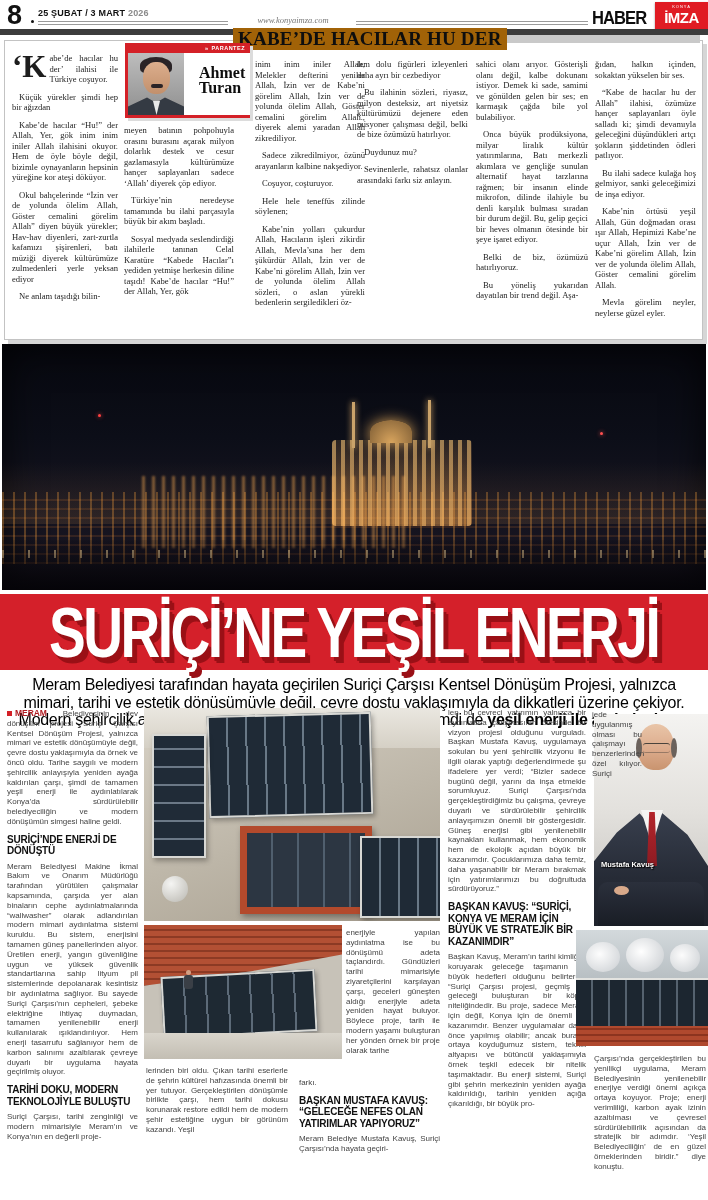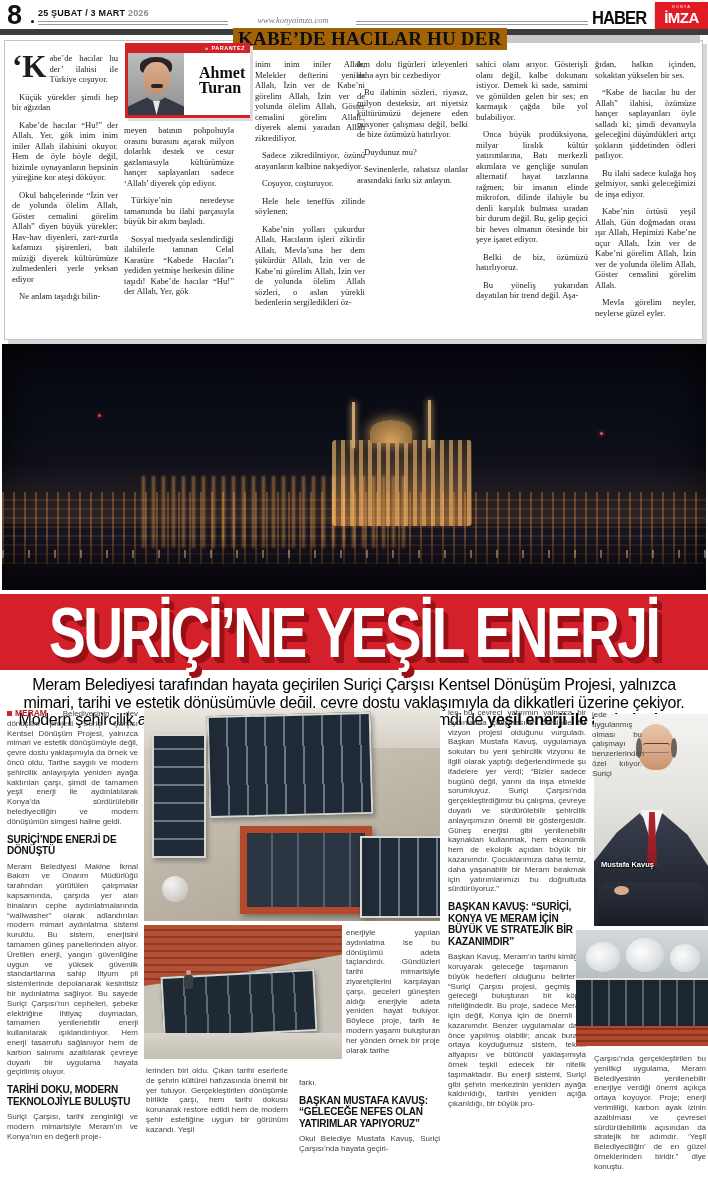--- a/index.html
+++ b/index.html
@@ -228,21 +228,21 @@
     <div class="acol" id="acol2-text">
       <p>lerinden biri oldu. Çıkan tarihi eserlerle de şehrin kültürel hafızasında önemli bir yer tutuyor. Gerçekleştirilen dönüşümle birlikte çarşı, hem tarihi dokusu korunarak restore edildi hem de modern şehir estetiğine uygun bir görünüm kazandı. Yeşil</p>
     </div>
 
     <div class="acol" id="acol3-wrap">
       <p>enerjiyle yapılan aydınlatma ise bu dönüşümü adeta taçlandırdı. Gündüzleri tarihi mimarisiyle ziyaretçilerini karşılayan çarşı, geceleri güneşten aldığı enerjiyle adeta yeniden hayat buluyor. Böylece proje, tarih ile modern yaşamı buluşturan her yönden örnek bir proje olarak tarihe</p>
     </div>
     <div class="acol" id="acol3-low">
       <p>farkı.</p>
       <div class="ah">BAŞKAN MUSTAFA KAVUŞ: “GELECEĞE NEFES OLAN YATIRIMLAR YAPIYORUZ”</div>
-      <p>Okul Belediye Mustafa Kavuş, Suriçi Çarşısı’nda hayata geçiri-</p>
+      <p>Meram Belediye Mustafa Kavuş, Suriçi Çarşısı’nda hayata geçiri-</p>
     </div>
 
     <div class="acol" id="acol4">
       <p>len bu çevreci yatırımın yalnızca bir aydınlatma çalışmasının ötesinde bir vizyon projesi olduğunu vurguladı. Başkan Mustafa Kavuş, uygulamaya sokulan bu yeni şehircilik vizyonu ile ilgili olarak yaptığı değerlendirmede şu ifadelere yer verdi; “Bizler sadece bugünü değil, yarını da inşa etmekle sorumluyuz. Suriçi Çarşısı’nda gerçekleştirdiğimiz bu çalışma, çevreye duyarlı ve sürdürülebilir şehircilik anlayışımızın önemli bir göstergesidir. Güneş enerjisi gibi yenilenebilir kaynakları kullanmak, hem ekonomik hem de ekolojik açıdan büyük bir kazanımdır. Çocuklarımıza daha temiz, daha yaşanabilir bir Meram bırakmak için yatırımlarımızı bu doğrultuda sürdürüyoruz.”</p>
       <div class="ah">BAŞKAN KAVUŞ: “SURİÇİ, KONYA VE MERAM İÇİN BÜYÜK VE STRATEJİK BİR KAZANIMDIR”</div>
       <p>Başkan Kavuş, Meram’ın tarihi kimliğini koruyarak geleceğe taşımanın en büyük hedefleri olduğunu belirterek, “Suriçi Çarşısı projesi, geçmiş ile geleceği buluşturan bir köprü niteliğindedir. Bu proje, sadece Meram için değil, Konya için de önemli bir kazanımdır. Benzer uygulamalar daha önce yapılmış olabilir; ancak burada ortaya koyduğumuz sistem, teknik altyapısı ve bütüncül yaklaşımıyla örnek teşkil edecek bir nitelik taşımaktadır. Bu enerji sistemi, Suriçi gibi şehrin merkezinin yeniden ayağa kaldırıldığı, tarihin yeniden açığa çıkarıldığı, bir büyük pro-</p>
     </div>
 
     <div class="photo" id="photo-kavus">
       <div class="pp" style="left:44px;top:10px;width:36px;height:46px;border-radius:48% 48% 42% 42%;background:linear-gradient(180deg,#e9c5a8 0%,#dcab8c 55%,#c9946f 100%);"></div>

